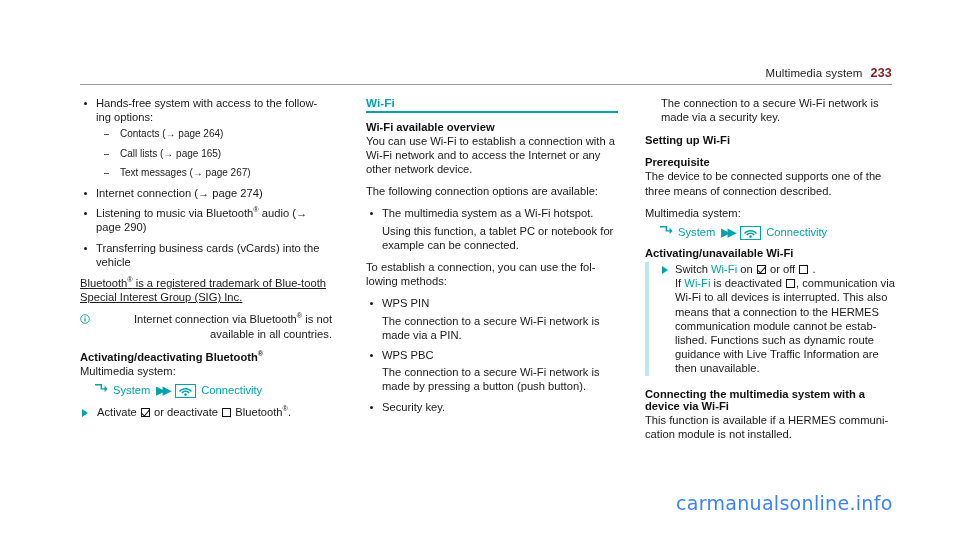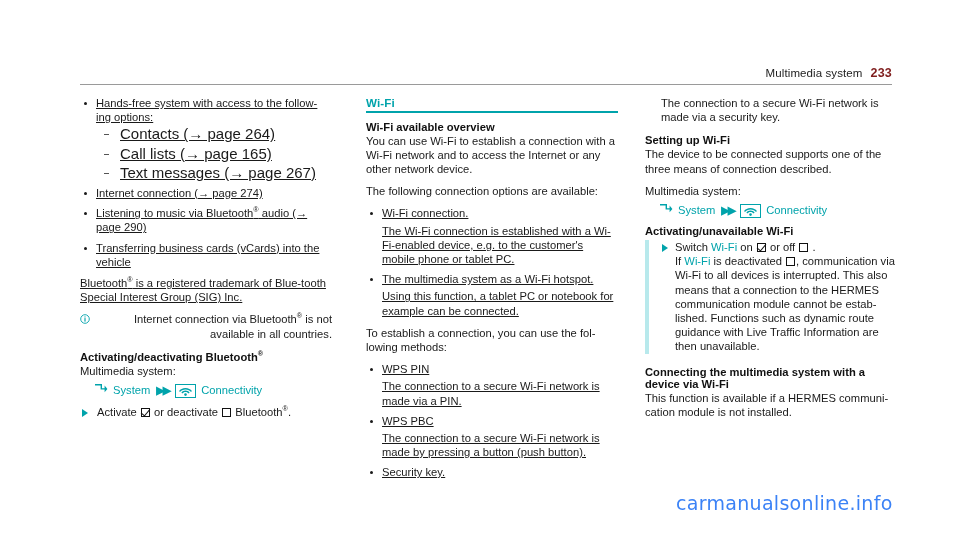--- a/index.html
+++ b/index.html
@@ -95,21 +95,20 @@
     color: #111;
     margin: 0 0 1px 0;
   }
   h3.sub-head.spaced { margin-top: 10px; }
 
   
   ul.bl, ul.dl {
     list-style: none;
     margin: 0;
     padding: 0;
-    text-decoration: underline;
   }
   ul.bl > li {
     position: relative;
     padding-left: 16px;
     font-size: 11.2px;
     line-height: 14.2px;
     margin-bottom: 6px;
   }
   ul.bl > li::before {
     content: "";
@@ -122,21 +121,21 @@
     background: #1a1a1a;
   }
 
   ul.dl {
     margin-top: 3px;
     margin-bottom: 0;
   }
   ul.dl > li {
     position: relative;
     padding-left: 24px;
-    font-size: 15px;
+    font-size: 10px;
     line-height: 14.2px;
     margin-bottom: 5px;
   }
   ul.dl > li::before {
     content: "";
     position: absolute;
     left: 8px;
     top: 7px;
     width: 5px;
     height: 1px;
@@ -357,24 +356,20 @@
 
     <h2 class="sec-head">Wi-Fi</h2>
     <div class="sec-rule"></div>
 
     <h3 class="sub-head">Wi-Fi available overview</h3>
     <p class="para">You can use Wi-Fi to establish a connection with a Wi-Fi network and to access the Internet or any other network device.</p>
     <p class="para">The following connection options are available:</p>
 
     <ul class="bl">
       <li>
-        <span>Wi-Fi connection.</span>
-        <p class="subtext">The Wi-Fi connection is established with a Wi-Fi-enabled device, e.g. to the customer's mobile phone or tablet PC.</p>
-      </li>
-      <li>
         <span>The multimedia system as a Wi-Fi hotspot.</span>
         <p class="subtext">Using this function, a tablet PC or notebook for example can be connected.</p>
       </li>
     </ul>
 
     <p class="para" style="margin-top:8px;">To establish a connection, you can use the fol-lowing methods:</p>
 
     <ul class="bl">
       <li>
         <span>WPS PIN</span>
@@ -390,20 +385,21 @@
     </ul>
 
   </div>
 
   <div class="col col-3">
 
     <p class="para" style="padding-left:16px;">The connection to a secure Wi-Fi network is made via a security key.</p>
 
     <h3 class="sub-head" style="margin-top:10px;">Setting up Wi-Fi</h3>
 
+    <h3 class="sub-head spaced">Prerequisite</h3>
     <p class="para">The device to be connected supports one of the three means of connection described.</p>
 
     <p class="para tight">Multimedia system:</p>
 
     <div class="navpath">
       <span class="corner-arrow">
         <svg width="14" height="11" viewBox="0 0 14 11">
           <path d="M1 1 H8 V5.2 H10.6 V2.6 L13.4 5.9 L10.6 9.2 V6.6 H6.6 V2.4 H1 Z" fill="#00a3ab"></path>
         </svg>
       </span>

